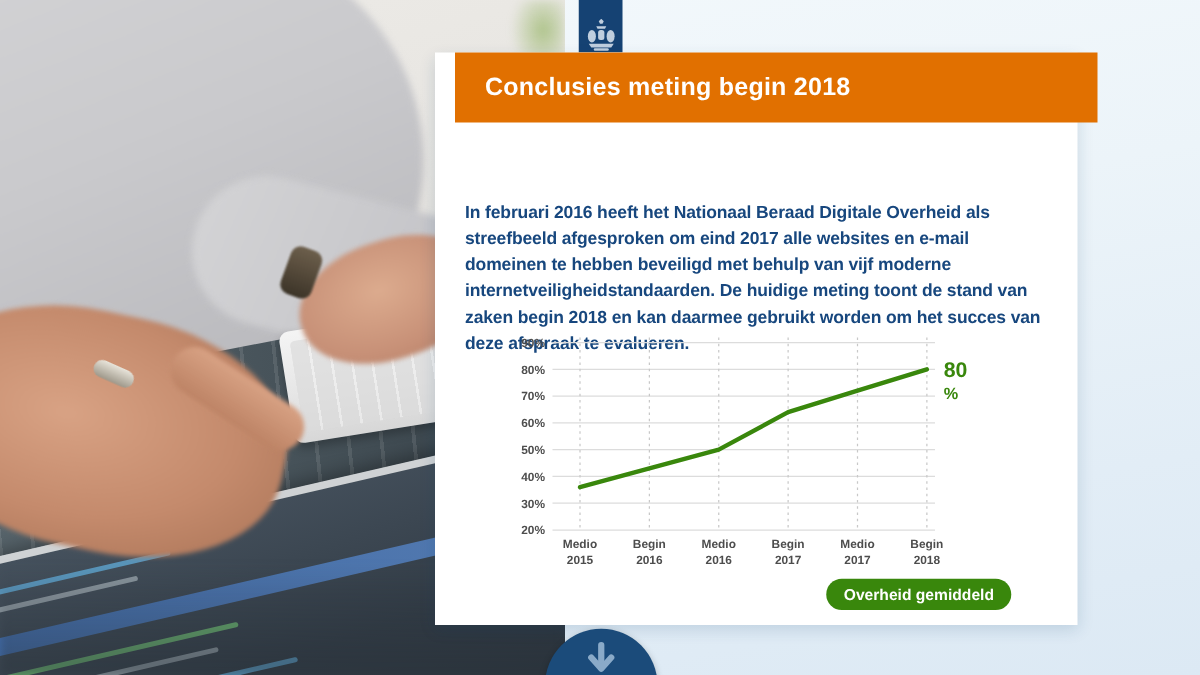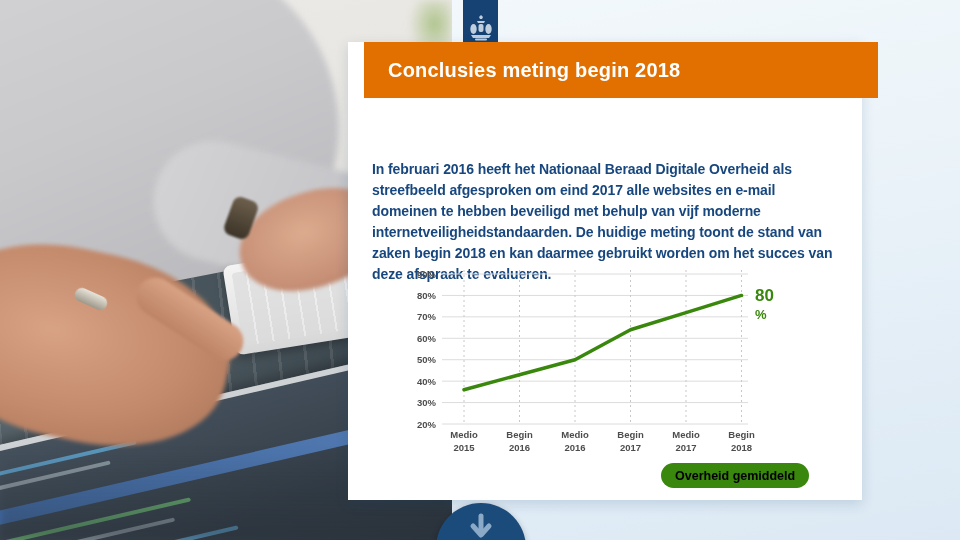--- a/index.html
+++ b/index.html
@@ -68,21 +68,21 @@
         box-shadow:0 4px 12px rgba(21,66,115,0.16);}
   .card-header{position:absolute;left:16px;top:0;width:100%;height:56px;background:#e17000;
         display:flex;align-items:center;}
   .card-title{color:#ffffff;font-size:20px;font-weight:bold;padding-left:24px;letter-spacing:0.2px;}
   .card-body-text{position:absolute;left:24px;top:70px;width:468px;color:#17477e;
         font-size:14px;font-weight:bold;line-height:21px;letter-spacing:-0.1px;margin-top:47px;}
 
   
   .chart-wrap{position:absolute;left:52px;top:220px;width:420px;height:210px;}
   .legend-pill{position:absolute;left:313px;top:421px;height:25px;border-radius:13px;
-        background:#39870c;color:#000000;font-size:12.5px;font-weight:bold;
+        background:#39870c;color:#ffffff;font-size:12.5px;font-weight:bold;
         display:inline-flex;align-items:center;padding:0 14px;white-space:nowrap;}
 
   
   .scroll-btn{position:absolute;left:436px;top:503px;width:90px;height:90px;border-radius:50%;
         background:#1b4b7a;display:flex;justify-content:center;box-shadow:0 2px 6px rgba(0,0,0,0.25);
         cursor:pointer;border:none;}
   .scroll-btn svg{margin-top:8px;}
 </style>
 </head>
 <body>

